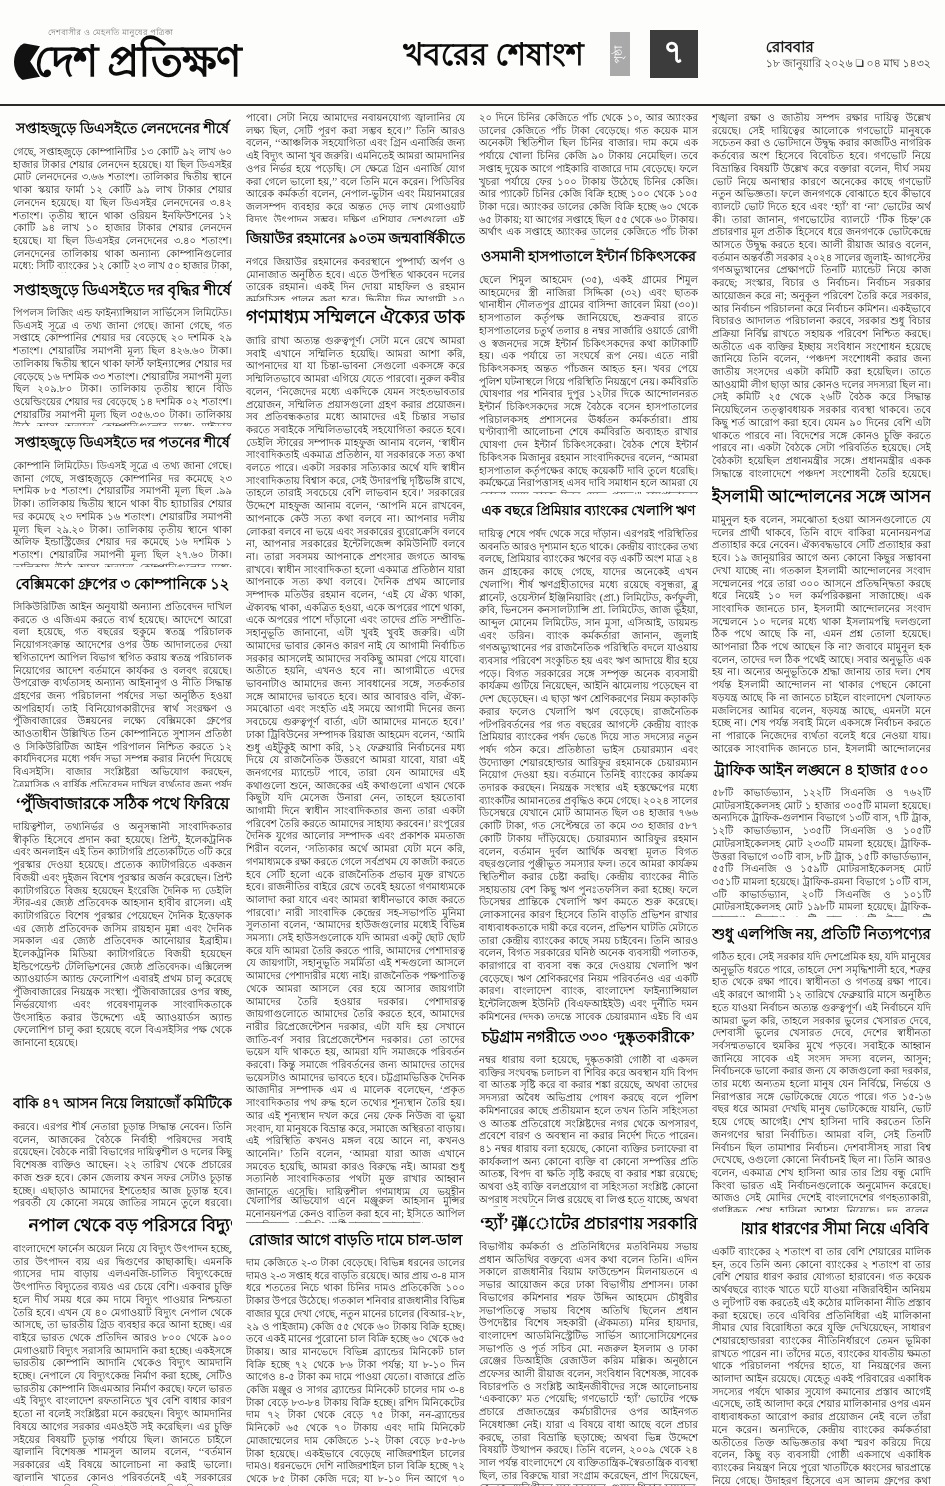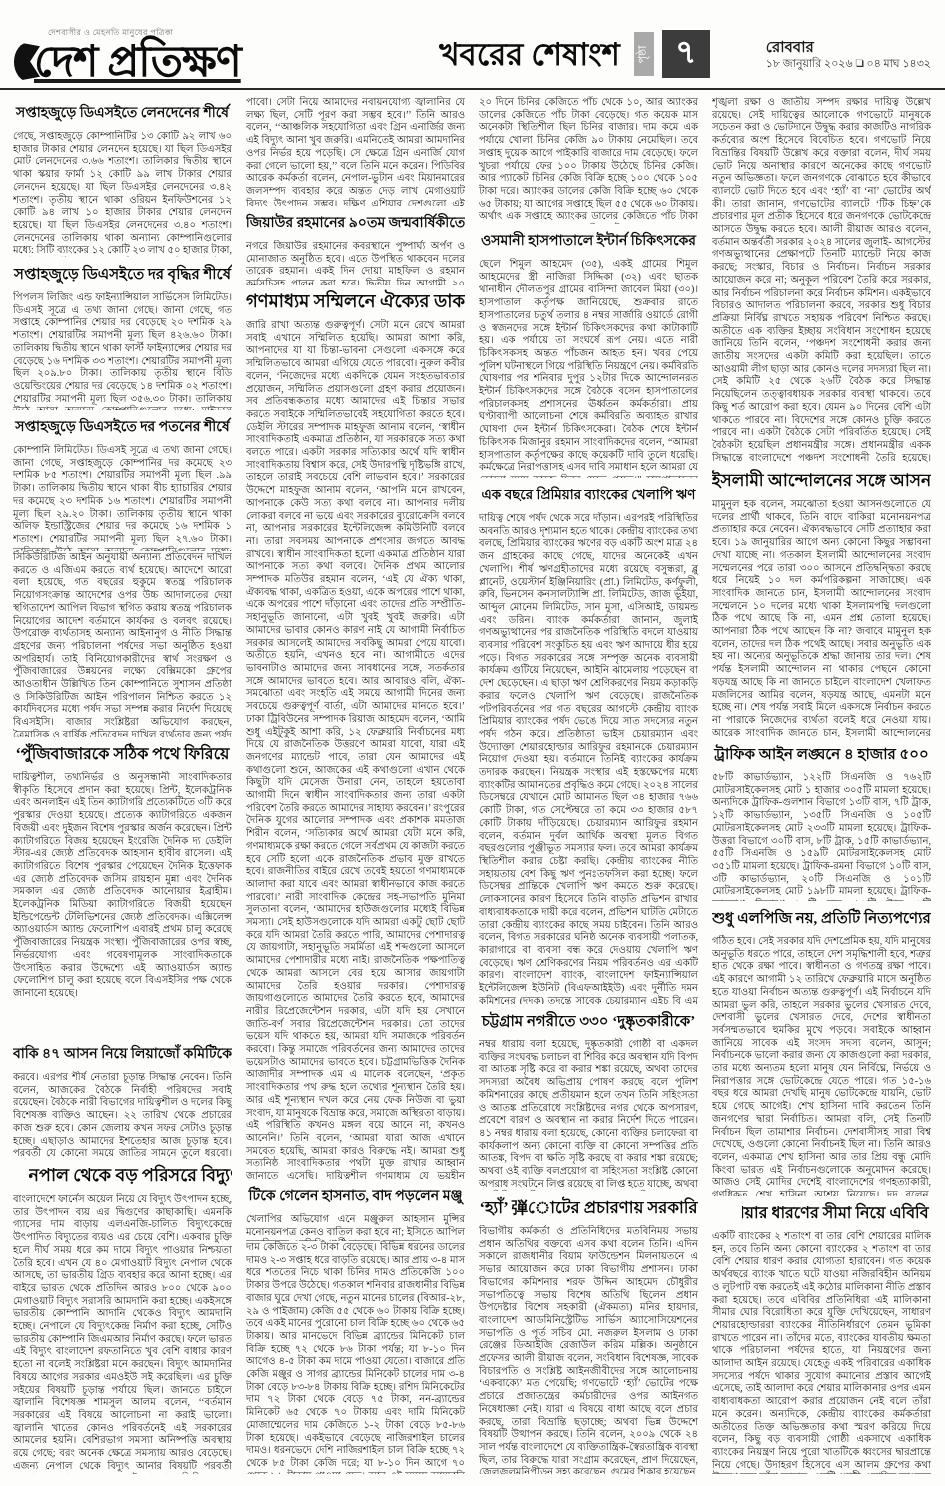--- a/index.html
+++ b/index.html
@@ -9,42 +9,42 @@
     margin:0 auto;
     background:#fdfdfb;
     font-family:"Liberation Serif","DejaVu Serif",serif;
     color:#1c1c1c;
     overflow:hidden;
     box-sizing:border-box;
   }
   
   .header{
     position:relative;
-    height:88px;
+    height:104px;
     padding:0 14px;
     box-sizing:border-box;
   }
   .masthead{position:absolute;left:14px;top:26px;}
   .tagline{
     font-size:8px;color:#777;letter-spacing:.5px;margin-left:34px;margin-bottom:1px;
   }
-  .logo-row{display:flex;align-items:center;text-decoration:underline;}
+  .logo-row{display:flex;align-items:center;}
   .logo-mark{
     width:26px;height:40px;background:#111;display:inline-block;
     border-radius:60% 0 0 60%/50% 0 0 50%;
     clip-path:polygon(0 0,100% 12%,62% 50%,100% 88%,0 100%);
     margin-right:-6px;
   }
   .masthead-title{
     font-size:43px;font-weight:bold;margin:0;line-height:1;
     letter-spacing:-1px;color:#0c0c0c;white-space:nowrap;
   }
   .section-head{
     position:absolute;right:14px;top:30px;
-    display:flex;align-items:center;gap:8px;
+    display:flex;align-items:center;gap:20px;
   }
   .section-title{
     font-size:31px;font-weight:bold;margin:0 6px 0 0;line-height:1;white-space:nowrap;color:#0c0c0c;
   }
   .page-label-box{
     width:20px;height:44px;background:#a9a9a9;color:#fff;
     display:flex;align-items:center;justify-content:center;flex:0 0 auto;
   }
   .page-label-box span{
     transform:rotate(-90deg);font-size:11px;white-space:nowrap;display:block;
@@ -117,36 +117,37 @@
   <div class="rule"></div>
 
   <main class="columns">
     <section class="col">
         <div class="article-headline" style="font-size: 14px;">সপ্তাহজুড়ে ডিএসইতে লেনদেনের শীর্ষে</div>
         <div class="article-body" style="height: 127px;">গেছে, সপ্তাহজুড়ে কোম্পানিটির ১৩ কোটি ৯২ লাখ ৬০ হাজার টাকার শেয়ার লেনদেন হয়েছে। যা ছিল ডিএসইর মোট লেনদেনের ৩.৬৬ শতাংশ। তালিকার দ্বিতীয় স্থানে থাকা স্কয়ার ফার্মা ১২ কোটি ৯৯ লাখ টাকার শেয়ার লেনদেন হয়েছে। যা ছিল ডিএসইর লেনদেনের ৩.৪২ শতাংশ। তৃতীয় স্থানে থাকা ওরিয়ন ইনফিউশনের ১২ কোটি ৯৪ লাখ ১০ হাজার টাকার শেয়ার লেনদেন হয়েছে। যা ছিল ডিএসইর লেনদেনের ৩.৪০ শতাংশ। লেনদেনের তালিকায় থাকা অন্যান্য কোম্পানিগুলোর মধ্যে: সিটি ব্যাংকের ১২ কোটি ২৩ লাখ ৫০ হাজার টাকা, ডোমিনেজ স্টিলের ১০ কোটি ৮৫ লাখ টাকা, ক্রিস্টাল ইন্স্যুরেন্সের ৬ কোটি ৭১ লাখ ৫০ হাজার টাকা, লাভেলো আইসক্রিমের ৬ কোটি ৩৩ লাখ ৪০ হাজার টাকা, এসিআই লিমিটেডের ৬ কোটি ২২ লাখ ৯০ হাজার টাকা, সিমটেক্স টেক্সটাইলের ৫ কোটি ৭৩ লাখ ৫০ হাজার টাকা এবং বাংলাদেশ শিপিং কর্পোরেশনের (বিএসসি) ৫ কোটি ৩৪ লাখ ১০ হাজার টাকার শেয়ার লেনদেন হয়েছে।</div>
         <div class="article-headline" style="font-size: 15px;">সপ্তাহজুড়ে ডিএসইতে দর বৃদ্ধির শীর্ষে</div>
         <div class="article-body" style="height: 119px;">পিপলস লিজিং এন্ড ফাইন্যান্সিয়াল সার্ভিসেস লিমিটেড। ডিএসই সূত্রে এ তথ্য জানা গেছে। জানা গেছে, গত সপ্তাহে কোম্পানির শেয়ার দর বেড়েছে ২০ দশমিক ২৯ শতাংশ। শেয়ারটির সমাপনী মূল্য ছিল ৪২৬.৬০ টাকা। তালিকায় দ্বিতীয় স্থানে থাকা ফার্স্ট ফাইন্যান্সের শেয়ার দর বেড়েছে ১৬ দশমিক ৩৩ শতাংশ। শেয়ারটির সমাপনী মূল্য ছিল ২০৯.৮০ টাকা। তালিকায় তৃতীয় স্থানে বিডি ওয়েল্ডিংয়ের শেয়ার দর বেড়েছে ১৪ দশমিক ০২ শতাংশ। শেয়ারটির সমাপনী মূল্য ছিল ৩৫৬.৩০ টাকা। তালিকায় উঠে আসা অন্যান্য কোম্পানিগুলোর মধ্যে: মাইডাস ফাইন্যান্সের ১৩.২৮ শতাংশ, অ্যাপেক্স ট্যানারির ১২.৫৪ শতাংশ, ক্রিস্টাল ইন্স্যুরেন্সের ১২.০৫ শতাংশ, অ্যাপেক্স স্পিনিংয়ের ১১.৭২ শতাংশ, ফাস ফাইন্যান্সের ৯.৮০ শতাংশ, মোজাফফর হোসেন স্পিনিংয়ের ৯.৬৩ শতাংশ ও ফ্যামিলি টেক্সটাইলের ৯.০৯ শতাংশ শেয়ার দর বেড়েছে।</div>
         <div class="article-headline" style="font-size: 14px;">সপ্তাহজুড়ে ডিএসইতে দর পতনের শীর্ষে</div>
         <div class="article-body" style="height: 107px;">কোম্পানি লিমিটেড। ডিএসই সূত্রে এ তথ্য জানা গেছে। জানা গেছে, সপ্তাহজুড়ে কোম্পানির দর কমেছে ২৩ দশমিক ৮৫ শতাংশ। শেয়ারটির সমাপনী মূল্য ছিল .৯৯ টাকা। তালিকায় দ্বিতীয় স্থানে থাকা বীচ হ্যাচারির শেয়ার দর কমেছে ২৩ দশমিক ১৬ শতাংশ। শেয়ারটির সমাপনী মূল্য ছিল ২৯.২০ টাকা। তালিকায় তৃতীয় স্থানে থাকা অলিফ ইন্ডাস্ট্রিজের শেয়ার দর কমেছে ১৬ দশমিক ১ শতাংশ। শেয়ারটির সমাপনী মূল্য ছিল ২৭.৬০ টাকা। তালিকায় উঠে আসা অন্যান্য কোম্পানিগুলোর মধ্যে: সুহৃদ ইন্ডাস্ট্রিজের ১৩.৬৪ শতাংশ, মেঘনা পেটের ১২.০৬ শতাংশ, প্রিমিয়ার লিজিংয়ের ১১.৩৬ শতাংশ, অ্যাপোলো ইস্পাতের ১১.১১ শতাংশ, ইন্টারন্যাশনাল লিজিংয়ের ১০.৮৭ শতাংশ, এএফসি এগ্রোর ৯.৪৩ শতাংশ এবং ইবিএল ফার্স্ট মিউচুয়াল ফান্ডের ৯.৩৮ শতাংশ দর কমেছে।</div>
+        <div class="article-headline" style="font-size: 15px;">বেক্সিমকো গ্রুপের ৩ কোম্পানিকে ১২</div>
         <div class="article-body" style="height: 186px;">সিকিউরিটিজ আইন অনুযায়ী অন্যান্য প্রতিবেদন দাখিল করতে ও এজিএম করতে ব্যর্থ হয়েছে। আদেশে আরো বলা হয়েছে, গত বছরের হুকুমে স্বতন্ত্র পরিচালক নিয়োগসংক্রান্ত আদেশের ওপর উচ্চ আদালতের দেয়া স্থগিতাদেশ আপিল বিভাগ স্থগিত করায় স্বতন্ত্র পরিচালক নিয়োগের আদেশ বর্তমানে কার্যকর ও বলবৎ রয়েছে। উপরোক্ত ব্যর্থতাসহ অন্যান্য আইনানুগ ও নীতি সিদ্ধান্ত গ্রহণের জন্য পরিচালনা পর্ষদের সভা অনুষ্ঠিত হওয়া অপরিহার্য। তাই বিনিয়োগকারীদের স্বার্থ সংরক্ষণ ও পুঁজিবাজারের উন্নয়নের লক্ষ্যে বেক্সিমকো গ্রুপের আওতাধীন উল্লিখিত তিন কোম্পানিতে সুশাসন প্রতিষ্ঠা ও সিকিউরিটিজ আইন পরিপালন নিশ্চিত করতে ১২ কার্যদিবসের মধ্যে পর্ষদ সভা সম্পন্ন করার নির্দেশ দিয়েছে বিএসইসি। বাজার সংশ্লিষ্টরা অভিযোগ করছেন, ত্রৈমাসিক ও বার্ষিক প্রতিবেদন দাখিল ব্যর্থতার জন্য পর্ষদ সদস্যদের বিরুদ্ধে সাধারণত এক থেকে পাঁচ লাখ টাকা পর্যন্ত নামমাত্র জরিমানা আরোপ করা হয়, তাও অনেক ক্ষেত্রে অপরাধ সংঘটনের তিন থেকে পাঁচ বছর পর। আরও উদ্বেগজনক হলো এই জরিমানার বড় অংশই আদায় করা সম্ভব হয় না। অনাদায়ী জরিমানা আদায়ে কমিশনকে বছরের পর বছর সার্টিফিকেট মামলা পরিচালনা করতে হয়, যেখানে মামলা পরিচালনার খরচেই সরকারের বিপুল অর্থ ব্যয় হয়। ফলে কার্যকর ও সময়োপযোগী আইনি প্রয়োগ ছাড়া পুঁজিবাজারে সুশাসন ও বিনিয়োগকারীদের আস্থা ফিরিয়ে আনা কঠিন হয়ে পড়বে বলে মনে করছেন তারা।</div>
         <div class="article-headline" style="font-size: 16px; text-align: right;">‘পুঁজিবাজারকে সঠিক পথে ফিরিয়ে</div>
         <div class="article-body" style="height: 266px;">দায়িত্বশীল, তথ্যনির্ভর ও অনুসন্ধানী সাংবাদিকতার স্বীকৃতি হিসেবে প্রদান করা হয়েছে। প্রিন্ট, ইলেকট্রনিক এবং অনলাইন এই তিন ক্যাটাগরি প্রত্যেকটিতে ৩টি করে পুরস্কার দেওয়া হয়েছে। প্রত্যেক ক্যাটাগরিতে একজন বিজয়ী এবং দুইজন বিশেষ পুরস্কার অর্জন করেছেন। প্রিন্ট ক্যাটাগরিতে বিজয় হয়েছেন ইংরেজি দৈনিক দ্য ডেইলি স্টার-এর জ্যেষ্ঠ প্রতিবেদক আহসান হাবীব রাসেল। এই ক্যাটাগরিতে বিশেষ পুরস্কার পেয়েছেন দৈনিক ইত্তেফাক এর জ্যেষ্ঠ প্রতিবেদক জসিম রায়হান মুন্না এবং দৈনিক সমকাল এর জ্যেষ্ঠ প্রতিবেদক আনোয়ার ইব্রাহীম। ইলেকট্রনিক মিডিয়া ক্যাটাগরিতে বিজয়ী হয়েছেন ইন্ডিপেন্ডেন্ট টেলিভিশনের জ্যেষ্ঠ প্রতিবেদক। এক্সিলেন্স অ্যাওয়ার্ডস অ্যান্ড ফেলোশিপ এবারই প্রথম চালু করেছে পুঁজিবাজারের নিয়ন্ত্রক সংস্থা। পুঁজিবাজারের ওপর স্বচ্ছ, নির্ভরযোগ্য এবং গবেষণামূলক সাংবাদিকতাকে উৎসাহিত করার উদ্দেশ্যে এই অ্যাওয়ার্ডস অ্যান্ড ফেলোশিপ চালু করা হয়েছে বলে বিএসইসির পক্ষ থেকে জানানো হয়েছে।</div>
         <div class="article-headline" style="font-size: 14px;">বাকি ৪৭ আসন নিয়ে লিয়াজোঁ কমিটিকে</div>
         <div class="article-body" style="height: 88px;">করবে। এরপর শীর্ষ নেতারা চূড়ান্ত সিদ্ধান্ত নেবেন। তিনি বলেন, আজকের বৈঠকে নির্বাহী পরিষদের সবাই রয়েছেন। বৈঠকে নারী বিভাগের দায়িত্বশীল ও দলের কিছু বিশেষজ্ঞ ব্যক্তিও আছেন। ২২ তারিখ থেকে প্রচারের কাজ শুরু হবে। কোন জেলায় কখন সফর সেটাও চূড়ান্ত হচ্ছে। এছাড়াও আমাদের ইশতেহার আজ চূড়ান্ত হবে। পরবর্তী যে কোনো সময়ে জাতির সামনে তুলে ধরবো। জামায়াতের এই নেতা আরও বলেন, নির্বাচন সামনে রেখে নেতারা ব্যস্ত। তারা নিজ নির্বাচনি আসনে চলে যাবেন। তাই আজ অনেক বিষয় নিয়ে আলোচনা করছি। নির্বাচন উপলক্ষে আজকের বৈঠকে অনেকগুলো পলিসি নিচ্ছি। সব গুলো আমরা শিগগির জানাবে</div>
         <div class="article-headline" style="font-size: 17.5px; margin-left: 16px;">নেপাল থেকে বড় পরিসরে বিদ্যুৎ</div>
         <div class="article-body">বাংলাদেশে ফার্নেস অয়েল নিয়ে যে বিদ্যুৎ উৎপাদন হচ্ছে, তার উৎপাদন ব্যয় এর দ্বিগুণের কাছাকাছি। এমনকি গ্যাসের দাম বাড়ায় এলএনজি-চালিত বিদ্যুৎকেন্দ্রে উৎপাদিত বিদ্যুতের ব্যয়ও এর চেয়ে বেশি। একবার চুক্তি হলে দীর্ঘ সময় ধরে কম দামে বিদ্যুৎ পাওয়ার নিশ্চয়তা তৈরি হবে। এখন যে ৪০ মেগাওয়াট বিদ্যুৎ নেপাল থেকে আসছে, তা ভারতীয় গ্রিড ব্যবহার করে আনা হচ্ছে। এর বাইরে ভারত থেকে প্রতিদিন আরও ৮০০ থেকে ৯০০ মেগাওয়াট বিদ্যুৎ সরাসরি আমদানি করা হচ্ছে। একইসঙ্গে ভারতীয় কোম্পানি আদানি থেকেও বিদ্যুৎ আমদানি হচ্ছে। নেপালে যে বিদ্যুৎকেন্দ্র নির্মাণ করা হচ্ছে, সেটিও ভারতীয় কোম্পানি জিএমআর নির্মাণ করছে। ফলে ভারত এই বিদ্যুৎ বাংলাদেশ রফতানিতে খুব বেশি বাধার কারণ হতো না বলেই সংশ্লিষ্টরা মনে করছেন। বিদ্যুৎ আমদানির বিষয়ে আগের সরকার এমওইউ সই করেছিল। এর চুক্তি সইয়ের বিষয়টি চূড়ান্ত পর্যায়ে ছিল। জানতে চাইলে জ্বালানি বিশেষজ্ঞ শামসুল আলম বলেন, ‘‘বর্তমান সরকারের এই বিষয়ে আলোচনা না করাই ভালো। জ্বালানি খাতের কোনও পরিবর্তনেই এই সরকারের আমলের হয়নি। বেশিরভাগ সমস্যা অনিষ্পত্তি অবস্থায় রয়ে গেছে; বরং অনেক ক্ষেত্রে সমস্যায় আরও বেড়েছে। এজন্য নেপাল থেকে বিদ্যুৎ আনার বিষয়টি পরবর্তী সরকারের ওপর ছেড়ে দেওয়াই ভালো।’’ তিনি বলেন, ‘‘নেপাল থেকে বিদ্যুৎ আনতে গেলে সবার আগে দামের রিভিউ করার দরকার। এখন যে ৪০ মেগাওয়াট বিদ্যুৎ আনা হয়, তার যে দাম ধরা হয়েছে তাতে অনেক দাম অযৌক্তিক ব্যয় যুক্ত আছে। এসব ব্যয় রিভিউ করা জরুরি। তিনি বলেন, গণশুনানির মাধ্যমে এই দাম নির্ধারণ করা উচিত। স্বচ্ছতা বজায় রেখে জনগণের মতামত নিয়েই এই দাম রিভিউ করতে হবে।’’ উল্লেখ্য, অন্তর্বর্তী সরকার দায়িত্ব নেওয়ার পর সম্প্রতি নেপাল- বাংলাদেশ যৌথ স্টিয়ারিং কমিটির বৈঠকে বাংলাদেশের তরফ থেকে ‘নেপাল থেকে ৫০০ মেগাওয়াট বিদ্যুৎ আমদানির চুক্তিটি করা হবে না’ বলে জানানো হয়। জ্বালানি বিশেষজ্ঞ ইজাজ হোসেইন বলেন, ‘‘পলিটিক্যাল ইকোনমি বলে একটা কথা আছে। এক্ষেত্রে এ বিষয়টি প্রাধান্য দেওয়া জরুরি। ভারতের সঙ্গে আমাদের যে অবস্থা, তার উত্তরণ না ঘটিয়ে এই বিদ্যুৎ আনা সম্ভব না। আশা করি, নতুন সরকার এলে পলিটিক্যাল ইকোনমি বুঝেশুনে এ আলোচনা এগোবে।’’ তিনি বলেন, ‘‘এতকিছুর পরও কিন্তু আদানি থেকে আমাদের বিদ্যুৎ আসছে, এর বাইরে আমরা এক হাজার মেগাওয়াট বিদ্যুৎ এখনও পাচ্ছি ভারত থেকে। নেপালের এই বিদ্যুৎ এলে আমরা কার্বন ফ্রি বিদ্যুৎ</div>
       </section>
     <section class="col">
         <div class="article-body" style="height: 110px;">পাবো। সেটা নিয়ে আমাদের নবায়নযোগ্য জ্বালানির যে লক্ষ্য ছিল, সেটি পূরণ করা সম্ভব হবে।’’ তিনি আরও বলেন, ‘‘আঞ্চলিক সহযোগিতা এবং গ্রিন এনার্জির জন্য এই বিদ্যুৎ আনা খুব জরুরি। এমনিতেই আমরা আমদানির ওপর নির্ভর হয়ে পড়েছি। সে ক্ষেত্রে গ্রিন এনার্জি যোগ করা গেলে ভালো হয়,’’ বলে তিনি মনে করেন। পিডিবির আরেক কর্মকর্তা বলেন, নেপাল-ভুটান এবং মিয়ানমারের জলসম্পদ ব্যবহার করে অন্তত দেড় লাখ মেগাওয়াট বিদ্যুৎ উৎপাদন সম্ভব। দক্ষিণ এশিয়ার দেশগুলো এই সম্পদ ব্যবহারের বিষয়ে রাজনৈতিক ঐকমত্যে পৌঁছাতে পারলেও এ অঞ্চলের বিদ্যুৎ সংকট সমাধানে তা গুরুত্বপূর্ণ ভূমিকা রাখতো বলে মনে করা হয়। অপরদিকে এমন পরিস্থিতিতে নেপাল থেকে আরও ২০ মেগাওয়াট জলবিদ্যুৎ আমদানির প্রস্তাব নিতে যাচ্ছে সরকার।</div>
         <div class="article-headline" style="font-size: 14px;">জিয়াউর রহমানের ৯০তম জন্মবার্ষিকীতে</div>
         <div class="article-body" style="height: 45px;">নগরে জিয়াউর রহমানের কবরস্থানে পুষ্পার্ঘ্য অর্পণ ও মোনাজাত অনুষ্ঠিত হবে। এতে উপস্থিত থাকবেন দলের তারেক রহমান। একই দিন দোয়া মাহফিল ও রহমান কর্মসূচিসহ পালন করা হবে। দ্বিতীয় দিন আগামী ২০ জানুয়ারি বেলা ১১টায় জিয়াউর রহমানের কর্ম ও জীবন নিয়ে বিএনপির উদ্যোগে আলোচনা সভা হবে। এতে শীর্ষ নেতারা উপস্থিত থাকবেন।</div>
         <div class="article-headline" style="font-size: 18px;">গণমাধ্যম সম্মিলনে ঐক্যের ডাক</div>
         <div class="article-body" style="height: 860px;">জারি রাখা অত্যন্ত গুরুত্বপূর্ণ। সেটা মনে রেখে আমরা সবাই এখানে সম্মিলিত হয়েছি। আমরা আশা করি, আপনাদের যা যা চিন্তা-ভাবনা সেগুলো একসঙ্গে করে সম্মিলিতভাবে আমরা এগিয়ে যেতে পারবো। নুরুল কবীর বলেন, ‘নিজেদের মধ্যে একদিকে যেমন সংহতভাবতার প্রয়োজন, সম্মিলিত প্রয়াসগুলো গ্রহণ করার প্রয়োজন। সব প্রতিবন্ধকতার মধ্যে আমাদের এই চিন্তার সভার করতে সবাইকে সম্মিলিতভাবেই সহযোগিতা করতে হবে। ডেইলি স্টারের সম্পাদক মাহফুজ আনাম বলেন, ‘স্বাধীন সাংবাদিকতাই একমাত্র প্রতিষ্ঠান, যা সরকারকে সত্য কথা বলতে পারে। একটা সরকার সত্যিকার অর্থে যদি স্বাধীন সাংবাদিকতায় বিশ্বাস করে, সেই উদারপন্থি দৃষ্টিভঙ্গি রাখে, তাহলে তারাই সবচেয়ে বেশি লাভবান হবে।’ সরকারের উদ্দেশে মাহফুজ আনাম বলেন, ‘আপনি মনে রাখবেন, আপনাকে কেউ সত্য কথা বলবে না। আপনার দলীয় লোকরা বলবে না ভয়ে এবং সরকারের ব্যুরোক্রেসি বলবে না, আপনার সরকারের ইন্টেলিজেন্স কমিউনিটি বলবে না। তারা সবসময় আপনাকে প্রশংসার জগতে আবদ্ধ রাখবে। স্বাধীন সাংবাদিকতা হলো একমাত্র প্রতিষ্ঠান যারা আপনাকে সত্য কথা বলবে। দৈনিক প্রথম আলোর সম্পাদক মতিউর রহমান বলেন, ‘এই যে ঐক্য থাকা, ঐক্যবদ্ধ থাকা, একত্রিত হওয়া, একে অপরের পাশে থাকা, একে অপরের পাশে দাঁড়ানো এবং তাদের প্রতি সম্প্রীতি-সহানুভূতি জানানো, এটা খুবই খুবই জরুরি। এটা আমাদের ভাবার কোনও কারণ নাই যে আগামী নির্বাচিত সরকার আসলেই আমাদের সবকিছু আমরা পেয়ে যাবো। অতীতে হয়নি, এখনও হবে না। আগামীতে এদের ভাবনাটাও আমাদের জন্য সাবধানের সঙ্গে, সতর্কতার সঙ্গে আমাদের ভাবতে হবে। আর আবারও বলি, ঐক্য-সমঝোতা এবং সংহতি এই সময়ে আগামী দিনের জন্য সবচেয়ে গুরুত্বপূর্ণ বার্তা, এটা আমাদের মানতে হবে।’ ঢাকা ট্রিবিউনের সম্পাদক রিয়াজ আহমেদ বলেন, ‘আমি শুধু এইটুকুই আশা করি, ১২ ফেব্রুয়ারি নির্বাচনের মধ্য দিয়ে যে রাজনৈতিক উত্তরণে আমরা যাবো, যারা এই জনগণের ম্যান্ডেট পাবে, তারা যেন আমাদের এই কথাগুলো শুনে, আজকের এই কথাগুলো এখান থেকে কিছুটা যদি মেসেজ উনারা নেন, তাহলে হয়তোবা আগামী দিনে স্বাধীন সাংবাদিকতার জন্য তারা একটা পরিবেশ তৈরি করতে আমাদের সাহায্য করবেন।’ রংপুরের দৈনিক যুগের আলোর সম্পাদক এবং প্রকাশক মমতাজ শিরীন বলেন, ‘সত্যিকার অর্থে আমরা যেটা মনে করি, গণমাধ্যমকে রক্ষা করতে গেলে সর্বপ্রথম যে কাজটা করতে হবে সেটি হলো একে রাজনৈতিক প্রভাব মুক্ত রাখতে হবে। রাজনীতির বাইরে রেখে তবেই হয়তো গণমাধ্যমকে আলাদা করা যাবে এবং আমরা স্বাধীনভাবে কাজ করতে পারবো।’ নারী সাংবাদিক কেন্দ্রের সহ-সভাপতি মুনিমা সুলতানা বলেন, ‘আমাদের হাউজগুলোর মধ্যেই বিভিন্ন সমস্যা। সেই হাউসগুলোকে যদি আমরা একটু ছোট ছোট করে যদি আমরা তৈরি করতে পারি, আমাদের পেশাদারত্ব যে জায়গাটা, সহানুভূতি সমর্মিতা এই শব্দগুলো আসলে আমাদের পেশাদারীর মধ্যে নাই। রাজনৈতিক পক্ষপাতিত্ব থেকে আমরা আসলে বের হয়ে আসার জায়গাটা আমাদের তৈরি হওয়ার দরকার। পেশাদারত্ব জায়গাগুলোতে আমাদের তৈরি করতে হবে, আমাদের নারীর রিপ্রেজেন্টেশন দরকার, এটা যদি হয় সেখানে জাতি-বর্ণ সবার রিপ্রেজেন্টেশন দরকার। তো তাদের ভয়েস যদি থাকতে হয়, আমরা যদি সমাজকে পরিবর্তন করবো। কিন্তু সমাজে পরিবর্তনের জন্য আমাদের তাদের ভয়েসটাও আমাদের ভাবতে হবে। চট্টগ্রামভিত্তিক দৈনিক আজাদীর সম্পাদক এম এ মালেক বলেছেন, ‘প্রকৃত সাংবাদিকতার পথ রুদ্ধ হলে তথ্যের শূন্যস্থান তৈরি হয়। আর এই শূন্যস্থান দখল করে নেয় ফেক নিউজ বা ভুয়া সংবাদ, যা মানুষকে বিভ্রান্ত করে, সমাজে অস্থিরতা বাড়ায়। এই পরিস্থিতি কখনও মঙ্গল বয়ে আনে না, কখনও আনেনি।’ তিনি বলেন, ‘আমরা যারা আজ এখানে সমবেত হয়েছি, আমরা কারও বিরুদ্ধে নই। আমরা শুধু সত্যনিষ্ঠ সাংবাদিকতার পথটা মুক্ত রাখার আহ্বান জানাতে এসেছি। দায়িত্বশীল গণমাধ্যম যে ভয়হীন পরিবেশে, কোনও বাধা ছাড়াই চলতে পারে সে আবেদন নিয়ে এসেছি। সেই দাবি জানাতে এসেছি।’ গণমাধ্যম সংস্কার কমিশনের চেয়ারম্যান কামাল আহমেদ বলেন, ‘সাংবাদিকদের মর্যাদা অনেক ক্ষেত্রেই দেওয়া হয় না বা তারা পায় না। এই যে সাংবাদিকতার মানে মূল্যায়নের যে প্রশ্নটা সে অবমূল্যায়নের প্রশ্নটা কেন? অনেক ক্ষেত্রেই আমাদের ওই যে সাংবাদিকতার মানটা বজায় রাখার প্রশ্নে আপোস হচ্ছে বা মানটা রক্ষা করা যাচ্ছে না। এটা রক্ষা করতে না পারার পেছনে অনেকগুলো কারণ আছে। সেই কারণগুলো আমাদের দূর করতে হবে।’ তিনি বলেন, ‘সাংবাদিকতার সুরক্ষার জন্য আমরা একটা সাংবাদিকতা সুরক্ষা আইনের সুপারিশ করেছিলাম সংস্কার কমিশন থেকে এবং এই সুরক্ষা আইনের প্রতি সমর্থন জানিয়েছিলেন সবাই। সরকারের পক্ষ থেকে এর আগে তথ্য মন্ত্রণালয়ের যে দুজন উপদেষ্টা ছিলেন তারা অঙ্গীকার করেছিলেন, ওই আইনটা হবে। কিন্তু সে আইনটা হয়নি এবং আমি আবারও একই কথার পুনরাবৃত্তি করবো যে আমরা সুপারিশ জমা দেওয়ার পর থেকে এ পর্যন্ত যতজন সাংবাদিক গণমাধ্যমকর্মী দেশের বিভিন্ন স্থানে আক্রান্ত হয়েছেন, যেসব গণমাধ্যম প্রতিষ্ঠান আক্রমণের শিকার হয়েছে; এর দায় দায়িত্ব সরকারকে নিতে হবে, কারণ তারা অঙ্গীকার করেও সেই অঙ্গীকার বাস্তবায়ন করেনি।’ গাজীপুরের শ্রীপুর প্রেসক্লাবের সভাপতি এস.এম. মাহফুল হাসাদ হান্নান বলেন, ‘সত্যিই ঐক্যের কোনও বিকল্প নেই। অধিকার কেউ কাউকে বিলিয়ে দেয় না, আদায় করে নিতে হয়। আমাদের অধিকার আমাদেরই আদায় করে নিতে হবে। আমি আজকে অনুরোধ করবো সম্পাদক পরিষদকে একটা আইন করার জন্য, এটা যদি আমাদের আইন আমরা নিজেরা করে নেই, তাহলে আসলে দুর্বৃত্ত সাংবাদিক থাকবে না এবং আমাদের ঐক্যও ঠিক থাকবে।’ লক্ষ্মীপুর প্রেস ক্লাবের সভাপতি আ হ ম মোশতাকুর রহমান বলেন, ‘এখানে আমাদের প্রাথমিক পর্যায়ে যে কথাগুলো উঠে আসছে, সব বিজ্ঞ সাংবাদিক, বিজ্ঞ নেতাদের পক্ষ থেকে বলা হয়েছে আমাদের ঐক্য প্রয়োজন। মব ভায়োলেন্সের ক্ষেত্রে আমাদের যে উপলব্ধি হয়েছে, আমি মনে করি ঐক্য দরকার। কিন্তু ঐক্যের কথা বললেও আসলে কী আমরা ঐক্যবদ্ধ হতে পারবো? প্রশ্ন থেকে যায়, কারণ আমরা যদি অন্তরকে পরিষ্কার না করি, আমরা যদি সংকীর্ণতা থেকে দূরে সরে আসতে না পারি তাহলে কোনোভাবেই আমাদের ঐক্য সফলতার মুখ দেখবে না। যায়যায়দিনের সম্পাদক শফিক রেহমান বলেন, ‘আপনাদের যখন সালাম বলা হয়, আমার দুঃখ লাগে এবং বলবেই না কেন! যারা ছিল কদিন আগে আওয়ামী লীগের পক্ষে তারা সবাই হয়ে গেলো এখন বিএনপির পক্ষে, এটা একটা অদ্ভুত নতি এটা ম্যাজিক। এই ম্যাজিক কেনও আপনার পাল্লায় পড়েছেন, এই ম্যাজিক আপনি করবেন না। সুতরাং এটা আপনার সম্মান বাড়ছে না বরং কমছে। তিনি বলেন, ‘অত্যন্ত দুঃখের সঙ্গে বলতে হয়, সাংবাদিকতা এখনও বাংলাদেশে সম্মানজনক পেশা হয়ে ওঠেনি। সাংবাদিকরা বর্তমানে যে অবস্থানে আছেন, তা সম্মানজনক নয়। অথচ তাদের সম্মানজনক অবস্থানে পৌঁছানো অত্যন্ত জরুরি।’ শফিক রেহমান আরও বলেন, ‘সাংবাদিকদের প্রতি আমার একটি পরামর্শ; আপনারা একটি বিকল্প ব্যবস্থা করে রাখুন।’</div>
-        <div class="article-headline" style="font-size: 14px;">টিকে গেলেন হাসনাত, বাদ পড়লেন মঞ্জু</div>
         <div class="article-body" style="height: 28px;">খেলাপির অভিযোগ এনে মঞ্জুরুল আহসান মুন্সির মনোনয়নপত্র কেনও বাতিল করা হবে না; ইসিতে আপিল করেছিলেন এনসিপি প্রার্থী হাসনাত আবদুল্লাহ।</div>
+        <div class="article-headline" style="font-size: 15px;">রোজার আগে বাড়তি দামে চাল-ডাল</div>
         <div class="article-body">দাম কেজিতে ২-৩ টাকা বেড়েছে। বিভিন্ন ধরনের ডালের দামও ২-৩ সপ্তাহ ধরে বাড়তি রয়েছে। আর প্রায় ৩-৪ মাস ধরে শততের নিচে থাকা চিনির দামও প্রতিকেজি ১০০ টাকার উপরে উঠেছে। গতকাল শনিবার রাজধানীর বিভিন্ন বাজার ঘুরে দেখা গেছে, নতুন মানের চালের (বিআর-২৮, ২৯ ও পাইজাম) কেজি ৫৫ থেকে ৬০ টাকায় বিক্রি হচ্ছে। তবে একই মানের পুরোনো চাল বিক্রি হচ্ছে ৬০ থেকে ৬৫ টাকায়। আর মানভেদে বিভিন্ন ব্র্যান্ডের মিনিকেট চাল বিক্রি হচ্ছে ৭২ থেকে ৮৬ টাকা পর্যন্ত; যা ৮-১০ দিন আগেও ৪-৫ টাকা কম দামে পাওয়া যেতো। বাজারে প্রতি কেজি মঞ্জুর ও সাগর ব্র্যান্ডের মিনিকেট চালের দাম ৩-৪ টাকা বেড়ে ৮৩-৮৪ টাকায় বিক্রি হচ্ছে। রশিদ মিনিকেটের দাম ৭২ টাকা থেকে বেড়ে ৭৫ টাকা, নন-ব্র্যান্ডের মিনিকেট ৬৫ থেকে ৭০ টাকায় এবং দামি মিনিকেট মোজাম্মেলের দাম কেজিতে ১-২ টাকা বেড়ে ৮৫-৮৬ টাকা হয়েছে। একইভাবে বেড়েছে নাজিরশাইল চালের দামও। ধরনভেদে দেশি নাজিরশাইল চাল বিক্রি হচ্ছে ৭২ থেকে ৮৫ টাকা কেজি দরে; যা ৮-১০ দিন আগে ৭০ থেকে ৮২ টাকায় পাওয়া যেত। আর এই সময়ে আমদানি করা নাজিরশাইলের দাম কেজিতে ৩ টাকা পর্যন্ত বেড়ে ৭৫ থেকে ৭৮ টাকা হয়েছে। বিক্রেতারা জানান, নতুন মৌসুমে আউশ, আমন ও নাজিরশাইল চাল বাজারে আসতে শুরু করলেও সরবরাহ বাড়ার আগেই পুরোনো চালের দাম বেড়েছে; যা ভোক্তাদের উদ্বেগ বাড়াচ্ছে। আসন্ন রমজান মাসেও চালের দাম বাড়তি থাকতে পারে বলে মনে করছেন অনেকে। এদিকে রোজার মাসখানেক আগেই চিনি ও ডালজাতীয় পণ্যের বাজার কিছুটা ঊর্ধ্বমুখী। গত ১৫ থেকে</div>
       </section>
     <section class="col">
         <div class="article-body" style="height: 128px;">২০ দিনে চিনির কেজিতে পাঁচ থেকে ১০, আর অ্যাংকর ডালের কেজিতে পাঁচ টাকা বেড়েছে। গত কয়েক মাস অনেকটা স্থিতিশীল ছিল চিনির বাজার। দাম কমে এক পর্যায়ে খোলা চিনির কেজি ৯০ টাকায় নেমেছিল। তবে সপ্তাহ দুয়েক আগে পাইকারি বাজারে দাম বেড়েছে। ফলে খুচরা পর্যায়ে ফের ১০০ টাকায় উঠেছে চিনির কেজি। আর প্যাকেট চিনির কেজি বিক্রি হচ্ছে ১০০ থেকে ১০৫ টাকা দরে। অ্যাংকর ডালের কেজি বিক্রি হচ্ছে ৬০ থেকে ৬৫ টাকায়; যা আগের সপ্তাহে ছিল ৫৫ থেকে ৬০ টাকায়। অর্থাৎ এক সপ্তাহে অ্যাংকর ডালের কেজিতে পাঁচ টাকা বেড়েছে। অ্যাংকরের পাশাপাশি ছোট দানার মসুর ডালের দামও কিছুটা বেড়ে ১৬৫ থেকে ১৭০ টাকা কেজি দরে বিক্রি হচ্ছে। তবে মোটা দানার মসুর ডালের দাম কেজি ১০০ টাকায় বিক্রি হচ্ছে। এদিকে বেশ কয়েক মাস ধরে মুরগির বাজার সহনীয় পর্যায়ে ছিল। দীর্ঘ সময় পর ব্রয়লার মুরগির কেজিতে ১০ থেকে ১৫ টাকা বেড়েছে। প্রতি কেজি বিক্রি হচ্ছে ১৬৫ থেকে ১৭৫ টাকা দরে। আর সোনালি জাতের মুরগি কিনতে ক্রেতাকে কেজিতে খরচ করতে হচ্ছে ২৮০ থেকে ৩০০ টাকা পর্যন্ত।</div>
         <div class="article-headline" style="font-size: 14px;">ওসমানী হাসপাতালে ইন্টার্ন চিকিৎসকের</div>
         <div class="article-body" style="height: 220px;">ছেলে শিমুল আহমেদ (৩৫), একই গ্রামের শিমুল আহমেদের স্ত্রী নাজিরা সিদ্দিকা (৩২) এবং ছাতক থানাধীন দৌলতপুর গ্রামের বাসিন্দা জাবেল মিয়া (৩০)। হাসপাতাল কর্তৃপক্ষ জানিয়েছে, শুক্রবার রাতে হাসপাতালের চতুর্থ তলার ৪ নম্বর সার্জারি ওয়ার্ডে রোগী ও স্বজনদের সঙ্গে ইন্টার্ন চিকিৎসকদের কথা কাটাকাটি হয়। এক পর্যায়ে তা সংঘর্ষে রূপ নেয়। এতে নারী চিকিৎসকসহ অন্তত পাঁচজন আহত হন। খবর পেয়ে পুলিশ ঘটনাস্থলে গিয়ে পরিস্থিতি নিয়ন্ত্রণে নেয়। কর্মবিরতি ঘোষণার পর শনিবার দুপুর ১২টার দিকে আন্দোলনরত ইন্টার্ন চিকিৎসকদের সঙ্গে বৈঠকে বসেন হাসপাতালের পরিচালকসহ প্রশাসনের ঊর্ধ্বতন কর্মকর্তারা। প্রায় ঘণ্টাব্যাপী আলোচনা শেষে কর্মবিরতি অব্যাহত রাখার ঘোষণা দেন ইন্টার্ন চিকিৎসকেরা। বৈঠক শেষে ইন্টার্ন চিকিৎসক মিজানুর রহমান সাংবাদিকদের বলেন, “আমরা হাসপাতাল কর্তৃপক্ষের কাছে কয়েকটি দাবি তুলে ধরেছি। কর্মক্ষেত্রে নিরাপত্তাসহ এসব দাবি সমাধান হলে আমরা যে কোনো সময় কাজে ফিরে যেতে প্রস্তুত।” হাসপাতালের পরিচালক ব্রিগেডিয়ার জেনারেল উমর রাশেদ মুনির বলেন, “হাসপাতালের চিকিৎসক ও কর্মীদের নিরাপত্তা আমাদের সর্বোচ্চ অগ্রাধিকার। ঘটনার পর থেকে হাসপাতাল ও আশপাশের এলাকায় শান্তি বজায় রাখতে প্রয়োজনীয় সব ব্যবস্থা নেওয়া হয়েছে। “তদন্ত কমিটির সদস্যরা ঘটনার সব দিক খতিয়ে দেখছেন। আশা করছি দ্রুত একটি সুষ্ঠু সমাধানে পৌঁছানো যাবে।” সিলেট কোতোয়ালি থানার ওসি মাইনুল জাকির বলেন, বর্তমানে পরিস্থিতি শান্ত রয়েছে। অপ্রীতিকর ঘটনা এড়াতে হাসপাতালে পুলিশ মোতায়েন রয়েছে। হামলার ঘটনার পরপর নারীসহ তিনজনকে আটক করা হয়। অভিযোগ পেলে জড়িতদের বিরুদ্ধে আইনি পদক্ষেপ নেওয়া হবে বলে জানান ওসি মাইনুল জাকির।</div>
         <div class="article-headline" style="font-size: 13.5px;">এক বছরে প্রিমিয়ার ব্যাংকের খেলাপি ঋণ</div>
         <div class="article-body" style="height: 492px;">দায়িত্ব শেষে পর্ষদ থেকে সরে দাঁড়ান। এরপরই পরিস্থিতির অবনতি আরও দৃশ্যমান হতে থাকে। কেন্দ্রীয় ব্যাংকের তথ্য বলছে, প্রিমিয়ার ব্যাংকের ঋণের বড় একটি অংশ মাত্র ২৪ জন গ্রাহকের কাছে গেছে, যাদের অনেকেই এখন খেলাপি। শীর্ষ ঋণগ্রহীতাদের মধ্যে রয়েছে বসুন্ধরা, ব্লু প্লানেট, ওয়েস্টার্ন ইঞ্জিনিয়ারিং (প্রা.) লিমিটেড, কর্ণফুলী, রুবি, ভিনসেন কনসালট্যান্সি প্রা. লিমিটেড, জাজ ভূঁইয়া, আব্দুল মোনেম লিমিটেড, সান মুসা, এসিআই, ডায়মন্ড এবং ডরিন। ব্যাংক কর্মকর্তারা জানান, জুলাই গণঅভ্যুত্থানের পর রাজনৈতিক পরিস্থিতি বদলে যাওয়ায় ব্যবসার পরিবেশ সংকুচিত হয় এবং ঋণ আদায়ে ধীর হয়ে পড়ে। বিগত সরকারের সঙ্গে সম্পৃক্ত অনেক ব্যবসায়ী কার্যক্রম গুটিয়ে নিয়েছেন, আইনি ঝামেলায় পড়েছেন বা দেশ ছেড়েছেন। এ ছাড়া ঋণ শ্রেণিকরণের নিয়ম কড়াকড়ি করার ফলেও খেলাপি ঋণ বেড়েছে। রাজনৈতিক পটপরিবর্তনের পর গত বছরের আগস্টে কেন্দ্রীয় ব্যাংক প্রিমিয়ার ব্যাংকের পর্ষদ ভেঙে দিয়ে সাত সদস্যের নতুন পর্ষদ গঠন করে। প্রতিষ্ঠাতা ভাইস চেয়ারম্যান এবং উদ্যোক্তা শেয়ারহোল্ডার আরিফুর রহমানকে চেয়ারম্যান নিয়োগ দেওয়া হয়। বর্তমানে তিনিই ব্যাংকের কার্যক্রম তদারক করছেন। নিয়ন্ত্রক সংস্থার এই হস্তক্ষেপের মধ্যে ব্যাংকটির আমানতের প্রবৃদ্ধিও কমে গেছে। ২০২৪ সালের ডিসেম্বরে যেখানে মোট আমানত ছিল ৩৪ হাজার ৭৬৬ কোটি টাকা, গত সেপ্টেম্বরে তা কমে ৩৩ হাজার ৫৮৭ কোটি টাকায় দাঁড়িয়েছে। চেয়ারম্যান আরিফুর রহমান বলেন, বর্তমান দুর্বল আর্থিক অবস্থা মূলত বিগত বছরগুলোর পুঞ্জীভূত সমস্যার ফল। তবে আমরা কার্যক্রম স্থিতিশীল করার চেষ্টা করছি। কেন্দ্রীয় ব্যাংকের নীতি সহায়তায় বেশ কিছু ঋণ পুনঃতফসিল করা হচ্ছে। ফলে ডিসেম্বর প্রান্তিকে খেলাপি ঋণ কমতে শুরু করেছে। লোকসানের কারণ হিসেবে তিনি বাড়তি প্রভিশন রাখার বাধ্যবাধকতাকে দায়ী করে বলেন, প্রভিশন ঘাটতি মেটাতে তারা কেন্দ্রীয় ব্যাংকের কাছে সময় চাইবেন। তিনি আরও বলেন, বিগত সরকারের ঘনিষ্ঠ অনেক ব্যবসায়ী পলাতক, কারাগারে বা ব্যবসা বন্ধ করে দেওয়ায় খেলাপি ঋণ বেড়েছে। ঋণ শ্রেণিকরণের নিয়ম পরিবর্তনও এর একটি কারণ। বাংলাদেশ ব্যাংক, বাংলাদেশ ফাইন্যান্সিয়াল ইন্টেলিজেন্স ইউনিট (বিএফআইইউ) এবং দুর্নীতি দমন কমিশনের (দুদক) তদন্তে সাবেক চেয়ারম্যান এইচ বি এম ইকবালের সময়ে প্রিমিয়ার ব্যাংকে নানা অনিয়ম উঠে এসেছে। এর মধ্যে রয়েছে ব্যক্তিগত স্বার্থে ব্যাংকের সম্পদ ব্যবহার, অস্বাভাবিক চড়া সুদে আমানত রাখা, জব্দ করা হিসাব থেকে টাকা উত্তোলন এবং বিজ্ঞাপনের নামে তহবিল আত্মসাৎ। কেন্দ্রীয় ব্যাংকের তদন্তে লেখা গেছে, ২০২০ সাল থেকে ৪০ মাসেরও বেশি সময় ধরে ইকবাল ও তার পরিবারের সদস্যরা বনানীর ইকবাল সেন্টারের ২০ ও ২১ তলার ভাড়া বাবদ ১০ কোটি ৩১ লাখ টাকা নিয়েছেন। অথচ ব্যাংক ওই ফ্লোরগুলো ভাড়াও নেয়নি বা ব্যবহারও করেনি। প্রিমিয়ার ব্যাংকের প্রধান কার্যালয় ইকবাল ও তার পরিবারের মালিকানাধীন ইকবাল সেন্টারে অবস্থিত। কেন্দ্রীয় ব্যাংকের কর্মকর্তাদের মতে এটা ব্যাংকিং বিধির স্পষ্ট লঙ্ঘন। সাবেক সংসদ সদস্য ইকবাল প্রিমিয়ার গ্রুপ অব কোম্পানিজ লিমিটেডেরও চেয়ারম্যান। বিএফআইইউর তদন্তে লেখা গেছে, সাবেক ব্যবস্থাপনা পরিচালক এম রিয়াজুল করিমসহ কিছু ব্যাংক কর্মকর্তা ৩ কোটি ৪৪ লাখ টাকা পাচারে সহায়তা করেছেন। এ ছাড়া ক্রেডিট কার্ডের অপব্যবহারের মাধ্যমে সাবেক চেয়ারম্যান ও তার পরিবারকে বিদেশে বৈদেশিক মুদ্রা পাঠাতে সহায়তা করেছেন তারা। বিএফআইইউ আরও জানতে পেরেছে, ইকবাল ও তার পরিবারের চার সদস্য অনুমোদিত সীমার বাইরে গিয়ে প্রিমিয়ার ব্যাংকের ক্রেডিট কার্ড ব্যবহার করে বিদেশে সম্পদ কেনা ও লেনদেন করেছেন। বিজ্ঞাপন ও প্রচারের নামে ৮ কোটি ১৭ লাখ টাকা আত্মসাতের অভিযোগে সাবেক চেয়ারম্যান এইচ বি এম ইকবাল, তার দুই ছেলে, ব্যাংকের জ্যেষ্ঠ কর্মকর্তা, পর্ষদ সদস্য এবং একটি বিজ্ঞাপনী সংস্থার এমডিসহ ১৫ জনের বিরুদ্ধে পাঁচটি মামলা করেছে দুদক।</div>
         <div class="article-headline" style="font-size: 15px;">চট্টগ্রাম নগরীতে ৩৩০ ‘দুষ্কৃতকারীকে’</div>
         <div class="article-body" style="height: 153px;">নম্বর ধারায় বলা হয়েছে, দুষ্কৃতকারী গোষ্ঠী বা একদল ব্যক্তির সংঘবদ্ধ চলাচল বা শিবির করে অবস্থান যদি বিপদ বা আতঙ্ক সৃষ্টি করে বা করার শঙ্কা রয়েছে, অথবা তাদের সদস্যরা অবৈধ অভিপ্রায় পোষণ করছে বলে পুলিশ কমিশনারের কাছে প্রতীয়মান হলে তখন তিনি সহিংসতা ও আতঙ্ক প্রতিরোধে সংশ্লিষ্টদের নগর থেকে অপসারণ, প্রবেশে বারণ ও অবস্থান না করার নির্দেশ দিতে পারেন। ৪১ নম্বর ধারায় বলা হয়েছে, কোনো ব্যক্তির চলাফেরা বা কার্যকলাপ অন্য কোনো ব্যক্তি বা কোনো সম্পত্তির প্রতি আতঙ্ক, বিপদ বা ক্ষতি সৃষ্টি করছে বা করার শঙ্কা রয়েছে; অথবা ওই ব্যক্তি বলপ্রয়োগ বা সহিংসতা সংশ্লিষ্ট কোনো অপরাধ সংঘটনে লিপ্ত রয়েছে বা লিপ্ত হতে যাচ্ছে, অথবা দণ্ডবিধির শাস্তিযোগ্য কোনো অপরাধে কিংবা অপরাধ প্ররোচনায় জড়িত রয়েছে; তাহলে পুলিশ কমিশনার লিখিত আদেশের মাধ্যমে ওই ব্যক্তিকে নগর থেকে অপসারণ, প্রবেশে বারণ বা পুনরায় প্রত্যাবর্তন না করতে নির্দেশ দিতে পারেন। ৪৩ নম্বর ধারায় বলা হয়েছে, ৪০, ৪১ ধারার</div>

